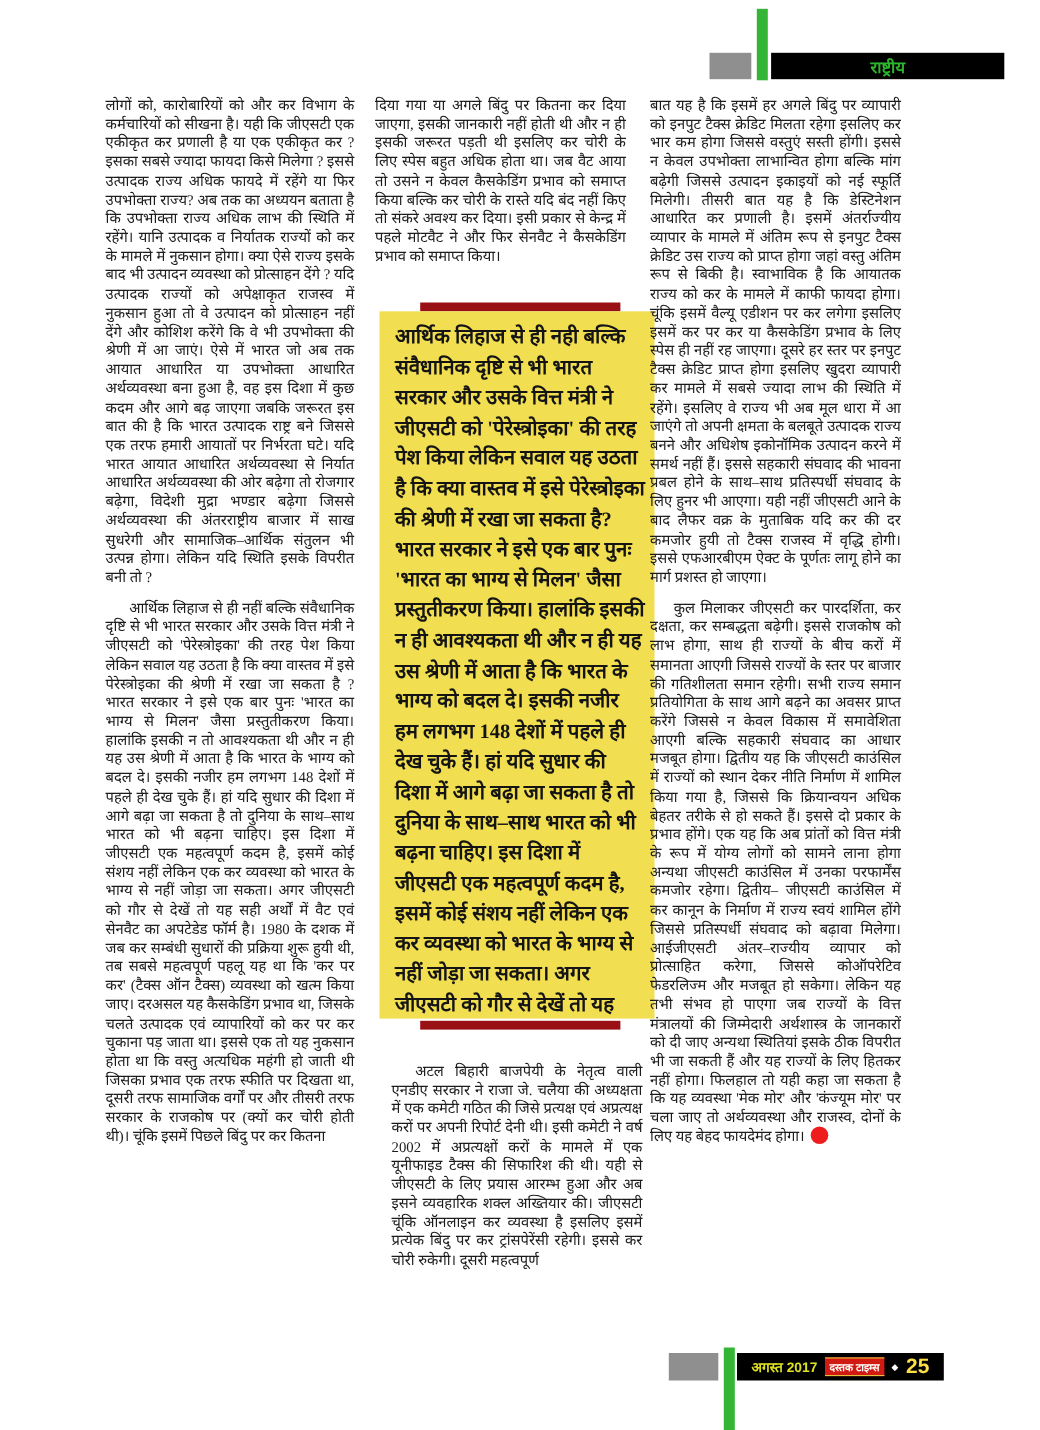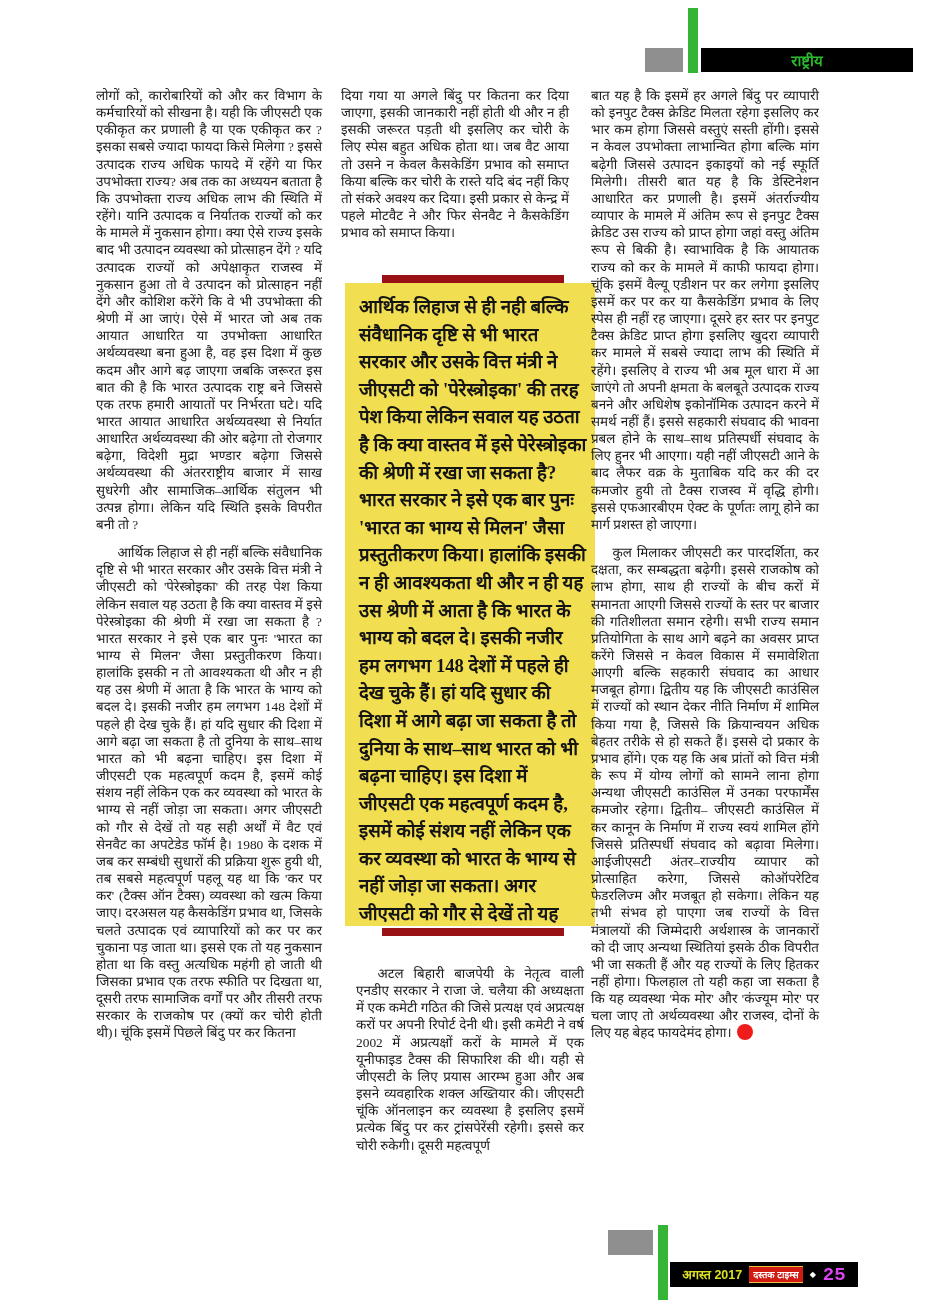--- a/index.html
+++ b/index.html
@@ -30,26 +30,26 @@
     box-sizing:border-box;padding:10px 8px 8px 14px;overflow:hidden;}
   .quote-box p{margin:0;font-size:18.6px;line-height:27.6px;font-weight:600;color:#141414;text-align:left;}
   
   .end-dot{display:inline-block;width:16px;height:16px;border-radius:50%;
     background:#ee1c1c;vertical-align:-3px;margin-left:5px;}
   
   .ftr-gray{position:absolute;left:608px;top:1230px;width:45px;height:25px;background:#8f8f8f;}
   .ftr-green{position:absolute;left:658px;top:1225px;width:10px;height:75px;background:#35b535;}
   .ftr-bar{position:absolute;left:670px;top:1230px;width:188px;height:25px;background:#000000;
     display:flex;align-items:center;justify-content:center;gap:7px;
-    font-family:"Liberation Sans","DejaVu Sans",sans-serif;margin-top:32px;}
+    font-family:"Liberation Sans","DejaVu Sans",sans-serif;}
   .ftr-issue{color:#dce021;font-size:12.5px;font-weight:bold;}
   .ftr-logo{background:#d11a12;color:#ffffff;font-size:9.5px;font-weight:bold;
     padding:1px 4px;border-top:1px solid #e8c23a;border-bottom:1px solid #e8c23a;white-space:nowrap;}
   .ftr-sep{color:#ffffff;font-size:8px;}
-  .ftr-page{color:#d946ef;font-size:19px;font-weight:bold;font-family:Liberation Mono, monospace;}
+  .ftr-page{color:#fde047;font-size:19px;font-weight:bold;}
 </style>
 </head>
 <body>
 
 <div class="page">
 
   <div class="hdr-gray"></div>
   <div class="hdr-green"></div>
   <div class="hdr-bar">
     <span>राष्ट्रीय</span>

